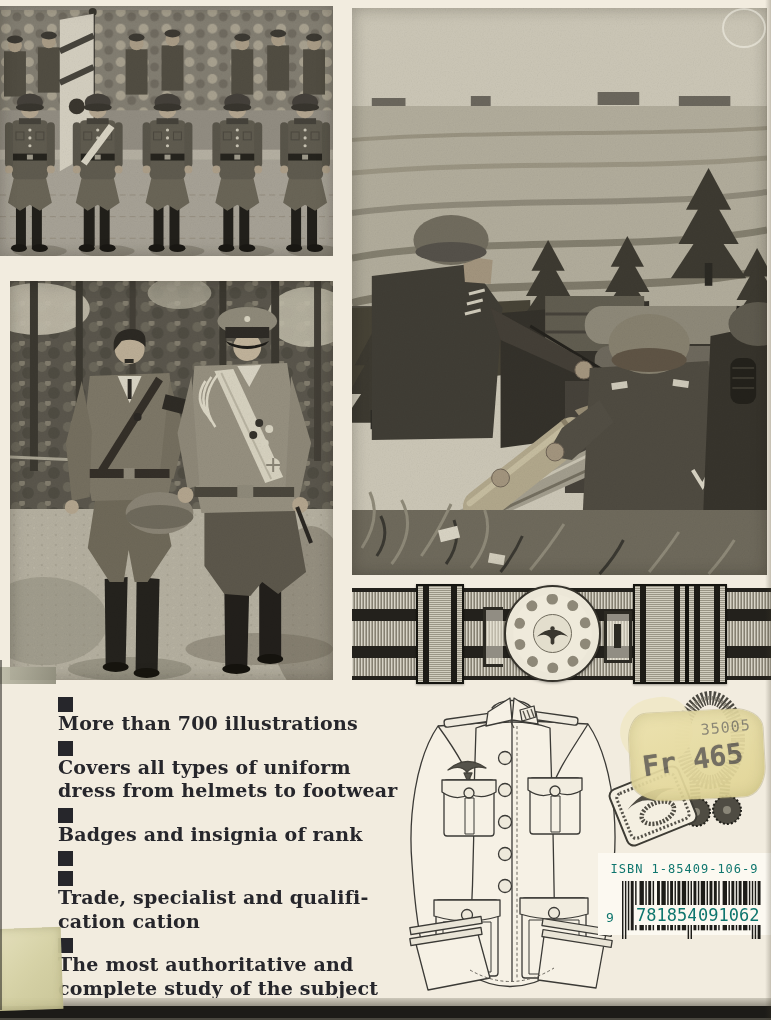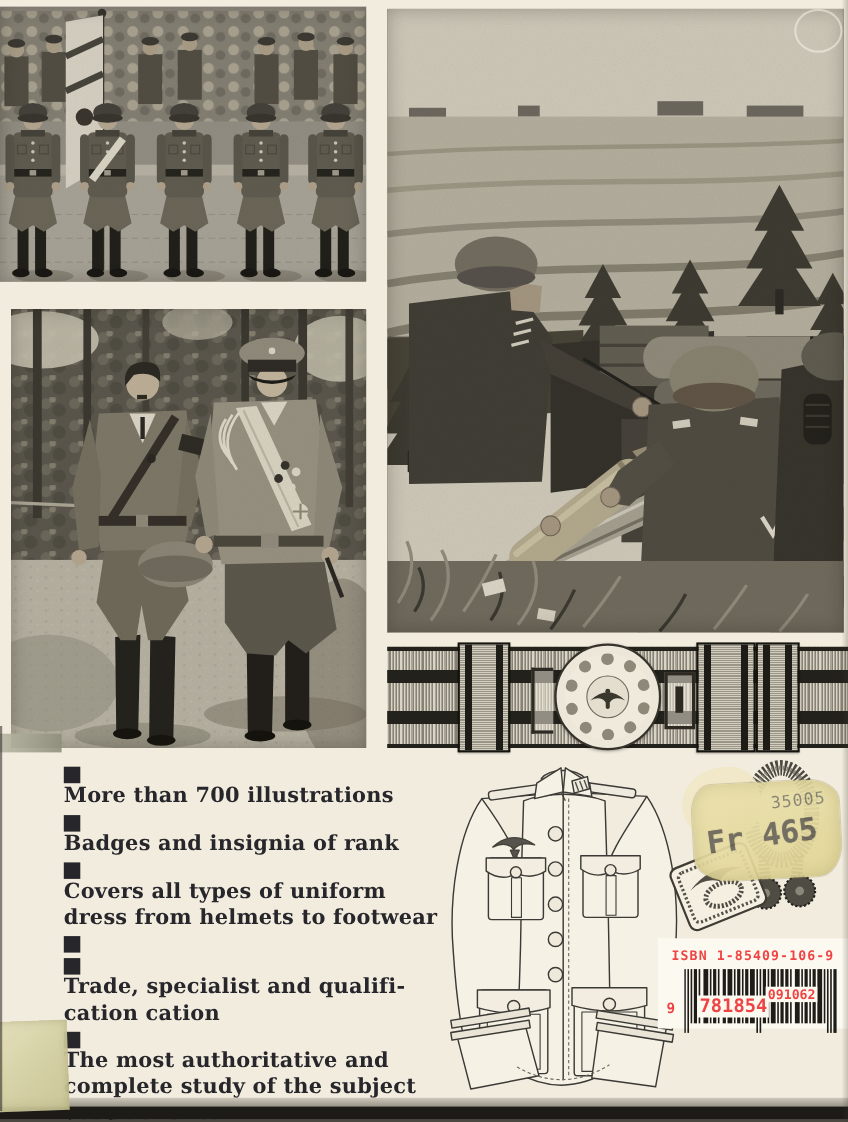--- a/index.html
+++ b/index.html
@@ -53,27 +53,27 @@
     border-radius:18px 30px 22px 34px / 26px 20px 30px 22px;
     transform:rotate(-3deg);opacity:.93;
     box-shadow:0 0 0 1px rgba(150,140,90,.35), inset 0 0 14px rgba(120,110,60,.25);
     font-family:"DejaVu Sans Mono","Liberation Mono",monospace;
   }
   #sticker .code{position:absolute;right:12px;top:9px;font-size:15px;color:#84806f;letter-spacing:1px;transform:rotate(-3deg);}
   #sticker .price{position:absolute;left:12px;top:32px;font-size:28px;font-weight:bold;color:#6b665a;transform:rotate(-5deg);text-shadow:0 0 1px rgba(90,85,70,.6);}
 
   
   #bcbox{position:absolute;left:598px;top:853px;width:173px;height:82px;background:#fcf9f1;z-index:5;
-    font-family:"DejaVu Sans Mono","Liberation Mono",monospace;color:#ef4444;font-weight:bold;}
+    font-family:"DejaVu Sans Mono","Liberation Mono",monospace;color:#0f766e;}
   #bcbox .isbn{position:absolute;top:9px;left:0;width:100%;text-align:center;font-size:12px;letter-spacing:1px;}
   #bars{position:absolute;left:24px;top:28px;width:140px;height:58px;}
   #bars svg{width:100%;height:100%;display:block;}
   .bdl{position:absolute;left:8px;bottom:10px;font-size:13px;}
   .bdm{position:absolute;left:36px;bottom:10px;font-size:17px;background:#fcf9f1;padding:0 2px;}
-  .bdr{position:absolute;left:98px;bottom:24px;font-size:12px;background:#fcf9f1;padding:0 2px;}
+  .bdr{position:absolute;left:98px;bottom:10px;font-size:17px;background:#fcf9f1;padding:0 2px;}
 
   
   #band-grey{position:absolute;left:0;top:998px;width:771px;height:10px;background:linear-gradient(180deg,#cdc8ba,#8b877b);}
   #band-black{position:absolute;left:0;top:1006px;width:771px;height:12px;background:#1c1b18;}
   #band-foot{position:absolute;left:0;top:1018px;width:771px;height:2px;background:#4a4840;}
   #tape-bl{position:absolute;left:-4px;top:928px;width:66px;height:82px;background:linear-gradient(135deg,#e3dfba,#d2ceA0 60%,#c9c596);opacity:.95;transform:rotate(-2deg);z-index:8;
     box-shadow:inset 0 0 8px rgba(130,125,80,.4);}
   #tape-l2{position:absolute;left:0;top:667px;width:56px;height:17px;background:linear-gradient(90deg,#b9b7a4,#8f8d7c);opacity:.9;z-index:8;}
   #edge-l{position:absolute;left:0;top:660px;width:2px;height:350px;background:rgba(40,38,32,.55);z-index:9;}
   #edge-r{position:absolute;right:0;top:0;width:6px;height:1020px;background:linear-gradient(90deg,rgba(0,0,0,0),rgba(60,55,40,.25));z-index:9;}
@@ -372,26 +372,26 @@
     </div>
   </div>
 
   <div id="bullets">
     <div class="brow">
         <span class="bsq"></span>
         <span class="btx">More than 700 illustrations</span>
       </div>
     <div class="brow">
         <span class="bsq"></span>
-        <span class="btx">Badges and insignia of rank</span>
+        <span class="btx">Covers all types of uniform
+dress from helmets to footwear</span>
       </div>
     <div class="brow">
         <span class="bsq"></span>
-        <span class="btx">Covers all types of uniform
-dress from helmets to footwear</span>
+        <span class="btx">Badges and insignia of rank</span>
       </div>
     <div class="brow">
         <span class="bsq"></span>
       </div>
     <div class="brow">
         <span class="bsq"></span>
         <span class="btx">Trade, specialist and qualifi-
 cation cation</span>
       </div>
     <div class="brow">

